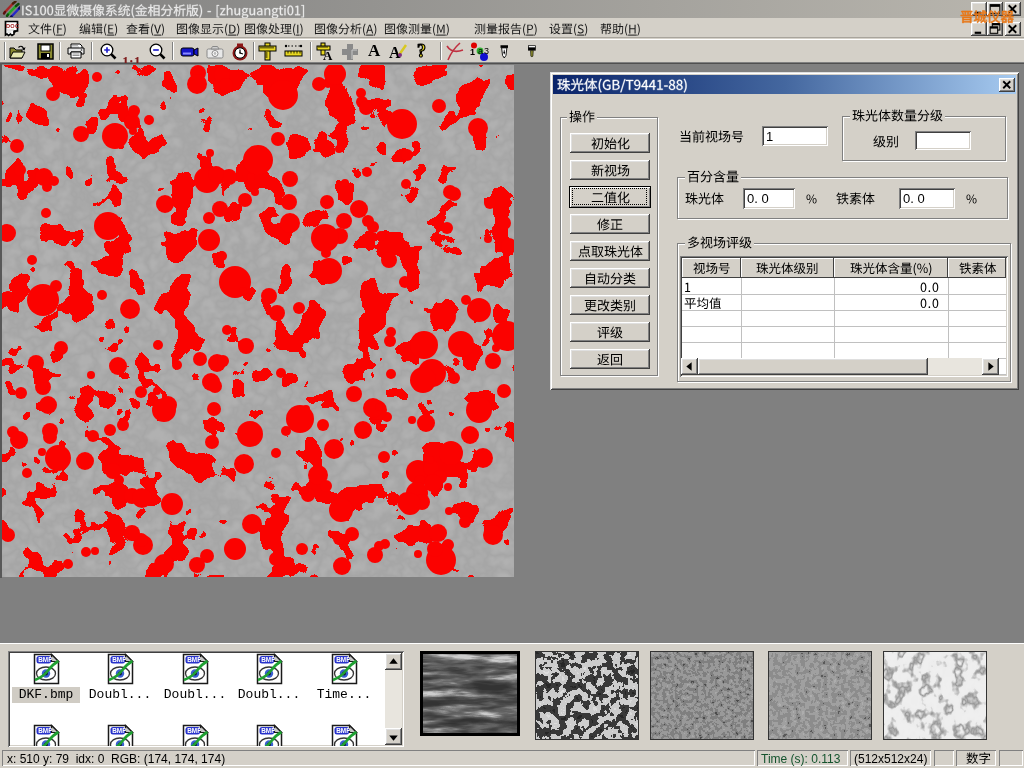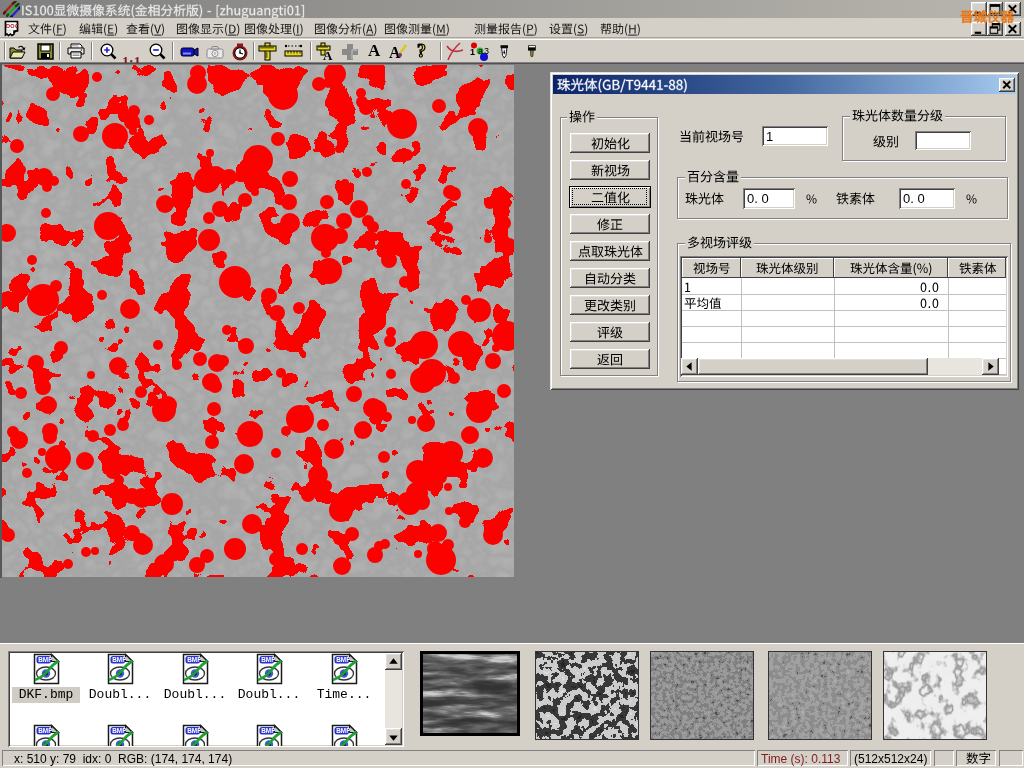--- a/index.html
+++ b/index.html
@@ -1048,23 +1048,23 @@
     <rect width="106" height="91" filter="url(#th3)"></rect>
   </svg>
 <svg class="abs" style="left:768px;top:651px;border:1px solid #333" width="104" height="89">
     <rect width="106" height="91" filter="url(#th4)"></rect>
   </svg>
 <svg class="abs" style="left:883px;top:651px;border:1px solid #333" width="104" height="89">
     <rect width="106" height="91" filter="url(#th5)"></rect>
   </svg>
 <div class="abs" style="left:0;top:748px;width:1024px;height:20px;background:#d4d0c8"></div>
 <div class="abs panel-sunk" style="left:2px;top:750px;width:753px;height:16px"></div>
-<div class="abs" style="left:14px;top:752px;font:12px 'Liberation Sans';color:#000">x: 510 y: 79&nbsp;&nbsp;idx: 0&nbsp;&nbsp;RGB: (174, 174, 174)</div>
+<div class="abs" style="left:7px;top:752px;font:12px 'Liberation Sans';color:#000">x: 510 y: 79&nbsp;&nbsp;idx: 0&nbsp;&nbsp;RGB: (174, 174, 174)</div>
 <div class="abs panel-sunk" style="left:757px;top:750px;width:91px;height:16px"></div>
-<div class="abs" style="left:761px;top:752px;font:12px 'Liberation Sans';color:#7f1d1d">Time (s): 0.113</div>
+<div class="abs" style="left:761px;top:752px;font:12px 'Liberation Sans';color:#14532d">Time (s): 0.113</div>
 <div class="abs panel-sunk" style="left:850px;top:750px;width:81px;height:16px"></div>
 <div class="abs" style="left:854px;top:752px;font:12px 'Liberation Sans';color:#000">(512x512x24)</div>
 <div class="abs panel-sunk" style="left:934px;top:750px;width:20px;height:16px"></div>
 <div class="abs panel-sunk" style="left:956px;top:750px;width:40px;height:16px"></div>
 <div class="abs panel-sunk" style="left:999px;top:750px;width:24px;height:16px"></div>
 <svg style="position:absolute;left:966px;top:751px;overflow:visible;" width="27" height="17">
     <g fill="#000" transform="translate(0,11.88) scale(0.1250)">
       <use href="#g6570" x="0.0"></use>
       <use href="#g5B57" x="100.0"></use>
     </g>

